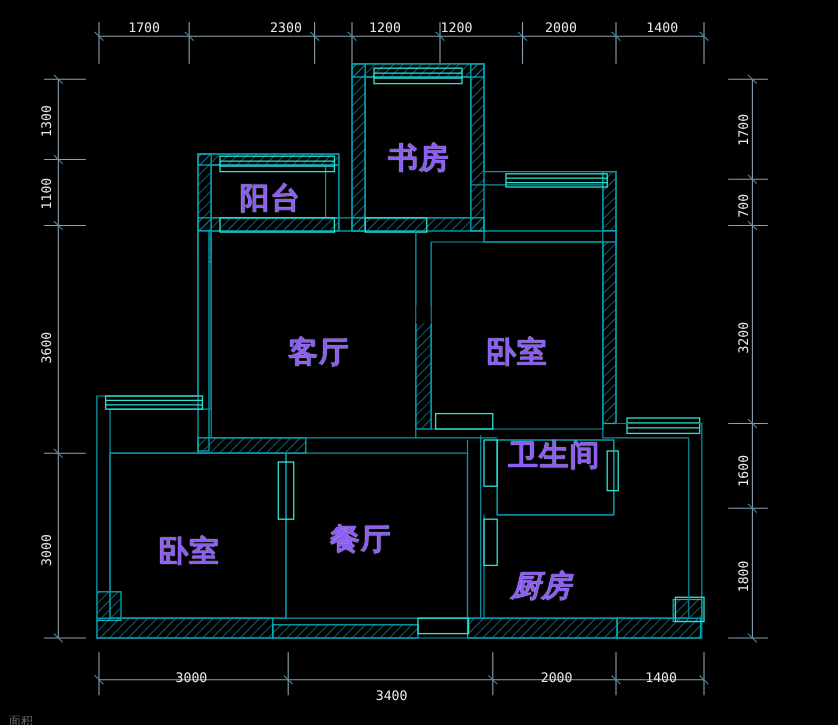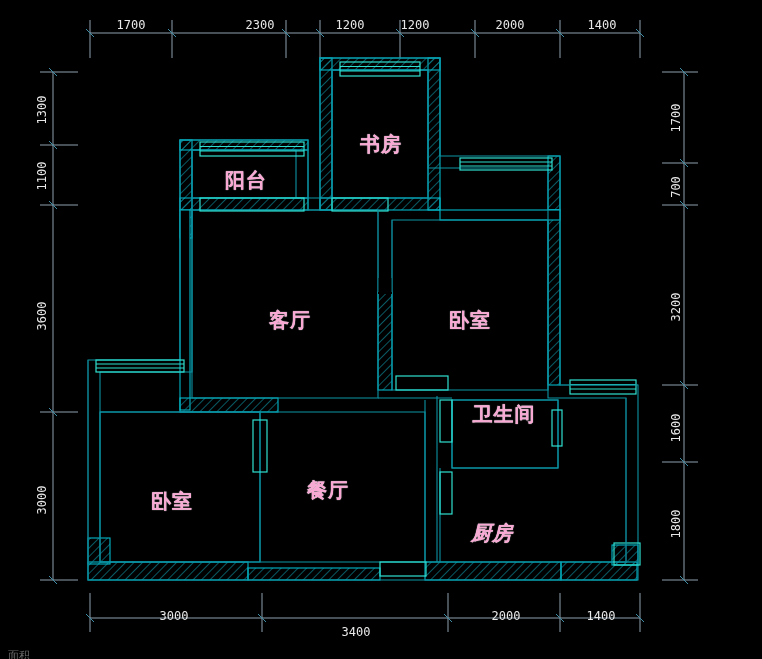--- a/index.html
+++ b/index.html
@@ -22,23 +22,23 @@
   svg.plan {
     position: absolute;
     left: 0;
     top: 0;
     width: 762px;
     height: 659px;
     display: block;
   }
   .room-label {
     position: absolute;
-    color: #f9a8d4;
+    color: #8b5cf6;
     font-weight: bold;
-    font-size: 20px;
+    font-size: 27px;
     letter-spacing: 1px;
     white-space: nowrap;
     transform: translate(-50%, -50%);
     font-family: "DejaVu Sans", "Liberation Sans", sans-serif;
     text-shadow: 0 0 1px #ffffff;
   }
   .dim-label {
     position: absolute;
     color: #e8e8e8;
     font-size: 12px;

